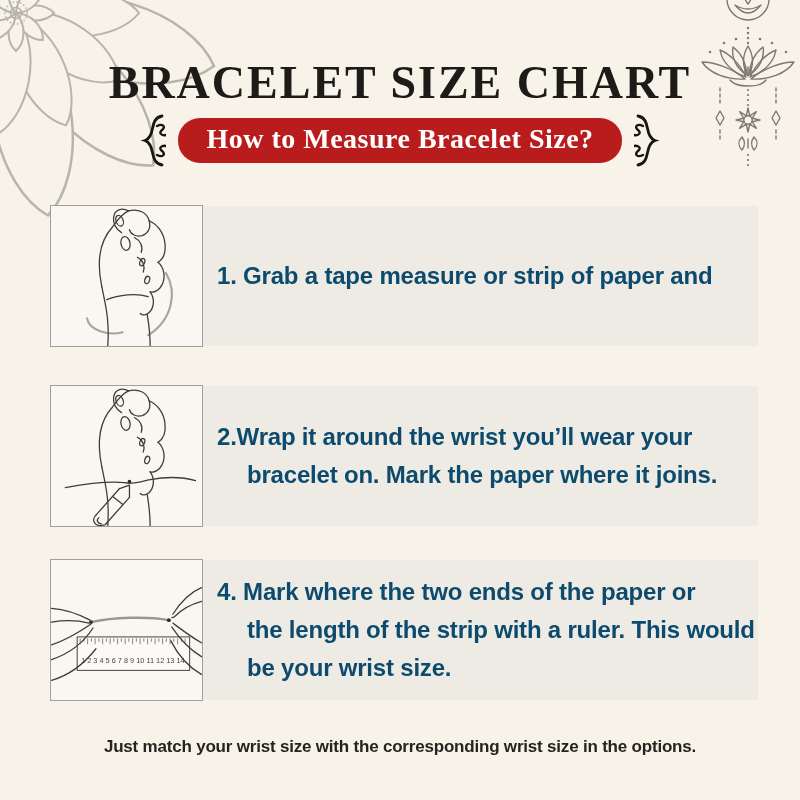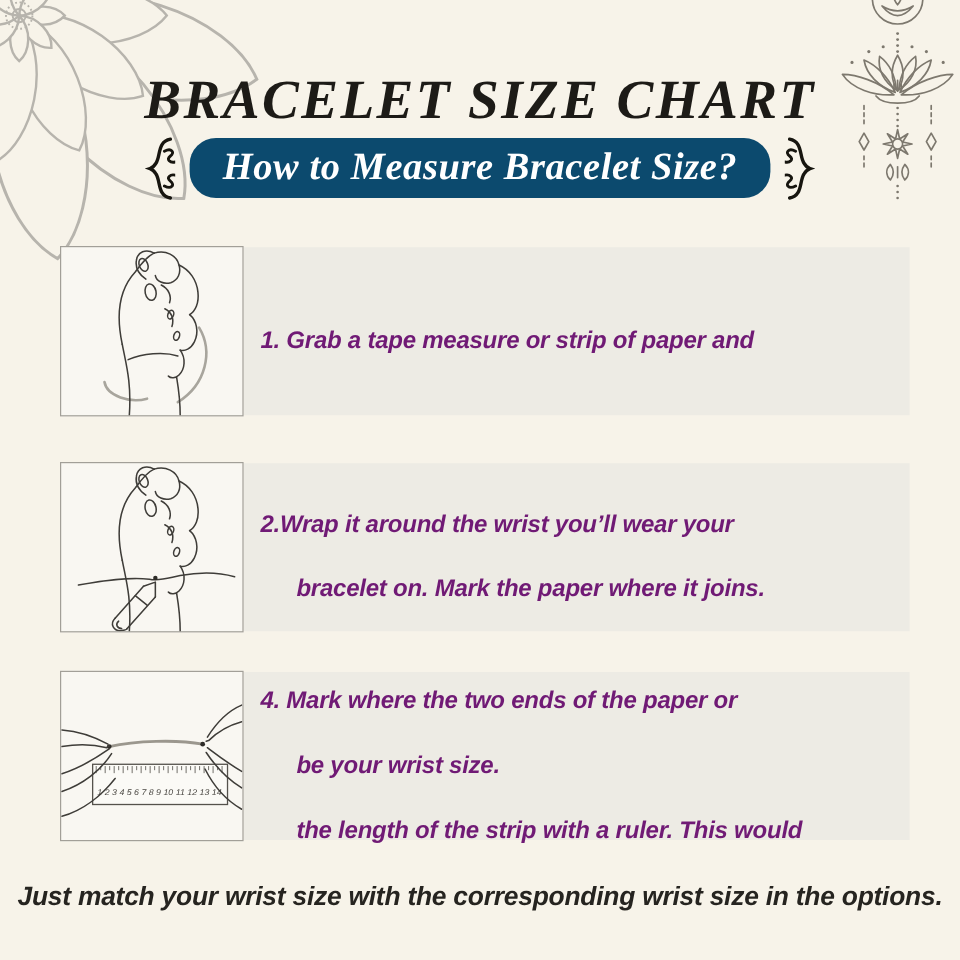--- a/index.html
+++ b/index.html
@@ -3,21 +3,21 @@
 <meta charset="utf-8">
 <style>
   * { margin:0; padding:0; box-sizing:border-box; }
   html,body { width:800px; height:800px; }
   body {
     font-family:"Liberation Sans", sans-serif;
     background:#f7f3e9;
     position:relative;
     overflow:hidden;
   }
-  .page { position:absolute; inset:0; width:800px; height:576px;font-style:italic; }
+  .page { position:absolute; inset:0; width:800px; height:576px; }
 
   
   .mandala { position:absolute; left:0; top:0; z-index:0; }
   .lotus   { position:absolute; left:690px; top:0; z-index:0; }
 
   
   .title {
     position:absolute; top:56px; left:0; width:100%;
     text-align:center;
     font-family:"Liberation Serif", serif;
@@ -28,25 +28,25 @@
     z-index:2;
   }
 
   
   .badge-row {
     position:absolute; top:112px; left:0; width:100%;
     display:flex; justify-content:center; align-items:center;
     gap:12px; z-index:2;
   }
   .badge-pill {
-    background:#0c4a6e;
+    background:#b91c1c;
     color:#ffffff;
     font-family:"Liberation Serif", serif;
     font-weight:700;
-    font-size:32px;
+    font-size:28px;
     letter-spacing:0.5px;
     padding:5px 28px 8px 28px;
     border-radius:22px;
     white-space:nowrap;
   }
   .flourish { display:block; }
   .flourish.right { transform:scaleX(-1); }
 
   
   .step-row { position:absolute; left:50px; width:708px; height:142px; z-index:1; }
@@ -61,35 +61,34 @@
     position:absolute; left:0; top:0; width:153px; height:142px;
     background:#f9f7f2;
     border:1.5px solid #a29f98;
   }
   .illus-box svg { display:block; width:100%; height:100%; }
   .step-text {
     position:absolute; left:167px; top:0; width:555px; height:100%;
     display:flex; flex-direction:column; justify-content:center;
   }
   .step-line {
-    font-size:20px;
+    font-size:24px;
     line-height:38px;
     font-weight:600;
-    color:#701a75;
+    color:#0c4a6e;
     letter-spacing:-0.2px;
     white-space:nowrap;
-    margin-top:16px;
   }
   .step-line.cont { padding-left:30px; }
 
   
   .footer-note {
     position:absolute; top:731px; left:0; width:100%;
     text-align:center;
-    font-size:22px;
+    font-size:17px;
     line-height:32px;
     font-weight:600;
     color:#262420;
     letter-spacing:-0.2px;
     z-index:2;
   }
 
   .art { stroke:#3f3d39; stroke-width:1.3; fill:none; stroke-linecap:round; stroke-linejoin:round; }
   .art-light { stroke:#a8a59d; stroke-width:2.2; fill:none; stroke-linecap:round; }
   .orn { stroke:#7d786e; stroke-width:1.4; fill:none; stroke-linecap:round; stroke-linejoin:round; }
@@ -265,20 +264,20 @@
         <path class="art" d="M0,122 C18,117 34,104 45,90"></path>
         <path class="art" d="M152,28 C140,33 130,44 123,55"></path>
         <path class="art" d="M152,42 C141,45 132,50 124,58 L122,58.5"></path>
         <path class="art" d="M152,84 C140,77 131,70 123,64"></path>
         <path class="art" d="M152,98 C139,90 130,80 122,68"></path>
         <path class="art" d="M152,116 C138,108 128,96 121,82"></path>
       </svg>
     </div>
     <div class="step-text">
       <div class="step-line">4. Mark where the two ends of the paper or</div>
+      <div class="step-line cont">the length of the strip with a ruler. This would</div>
       <div class="step-line cont">be your wrist size.</div>
-      <div class="step-line cont">the length of the strip with a ruler. This would</div>
     </div>
   </div>
 
   <div class="footer-note">Just match your wrist size with the corresponding wrist size in the options.</div>
 
 </div>
 
 </body></html>

